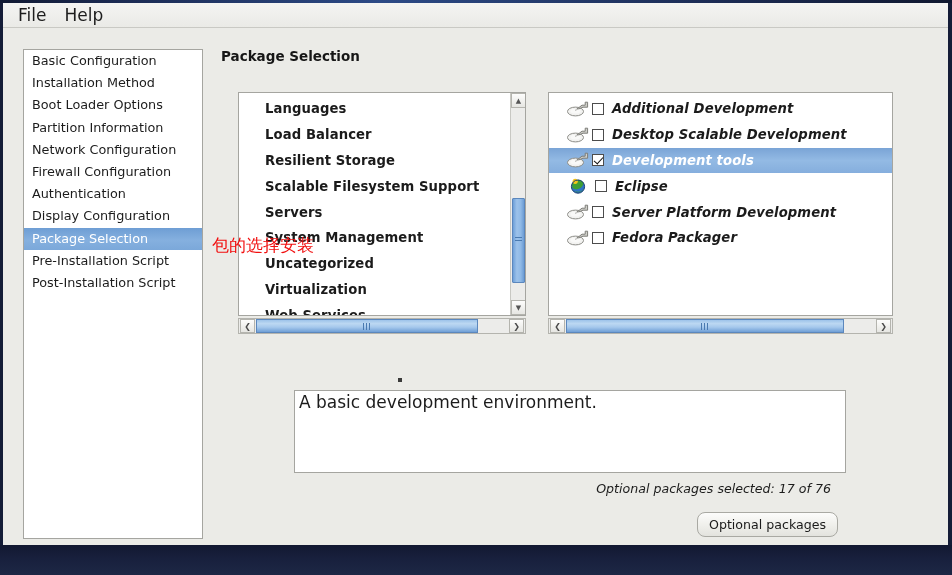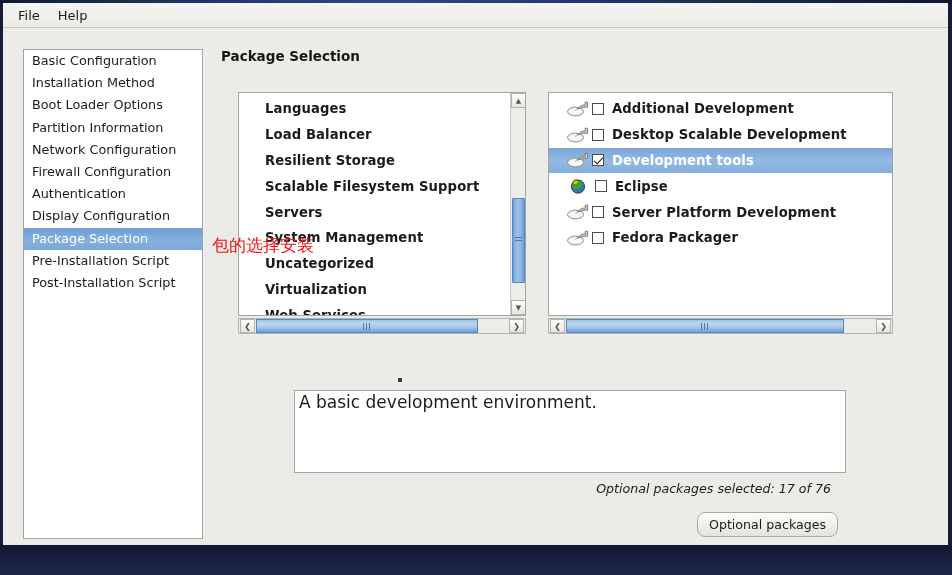--- a/index.html
+++ b/index.html
@@ -32,21 +32,21 @@
   
   .menubar {
     position: absolute; left: 3px; top: 3px;
     width: 945px; height: 25px;
     background: linear-gradient(to bottom,#f4f4f2 0%,#eaeae6 100%);
     border-bottom: 1px solid #c9c9c4;
     display: flex; align-items: center;
     padding-left: 6px;
   }
   .menu-item {
-    font-size: 13px; color: #1d1d1d;
+    font-size: 17px; color: #1d1d1d;
     padding: 3px 9px; border-radius: 2px;
     cursor: default;
   }
 
   
   .content {
     position: absolute; left: 3px; top: 28px;
     width: 945px; height: 517px;
     background: #ebebe7;
   }
@@ -305,21 +305,21 @@
     <div class="hscroll" style="left:235px; top:290px; width:288px;">
       <div class="hs-btn">❮</div>
       <div class="hs-track">
         <div class="hthumb" id="group-hthumb" style="left: 0%; width: 88%;">
           <div class="grip-h"></div>
         </div>
       </div>
       <div class="hs-btn">❯</div>
     </div>
 
-    <div class="panel" style="left:545px; top:64px; width:345px; height:224px;">
+    <div class="panel" style="left:545px; top:64px; width:345px; height:224px;font-style:italic;">
       <div class="list-frame" style="width:345px; height:224px;">
         <div class="list-rows" id="pkg-rows" style="padding-top:3px;">
             <div class="row">
               <span class="pkg-icon"><svg width="22" height="16" viewBox="0 0 22 16">
                   <ellipse cx="8.5" cy="10.5" rx="8" ry="4.4" fill="#f2f2f0" stroke="#8d8d88" stroke-width="1"></ellipse>
                   <path d="M8 9.5 L15 4.2 L18.2 4.2 L18.2 1.2 L20.6 1.2 L20.6 6.2 L16 6.2 Z" fill="#cfcfca" stroke="#7d7d78" stroke-width="1" stroke-linejoin="round"></path>
                   <ellipse cx="8.5" cy="10.2" rx="5" ry="2.4" fill="#ffffff" opacity="0.55"></ellipse>
                 </svg></span>
               <span class="cbox"></span>
               <span class="row-label">Additional Development</span>

